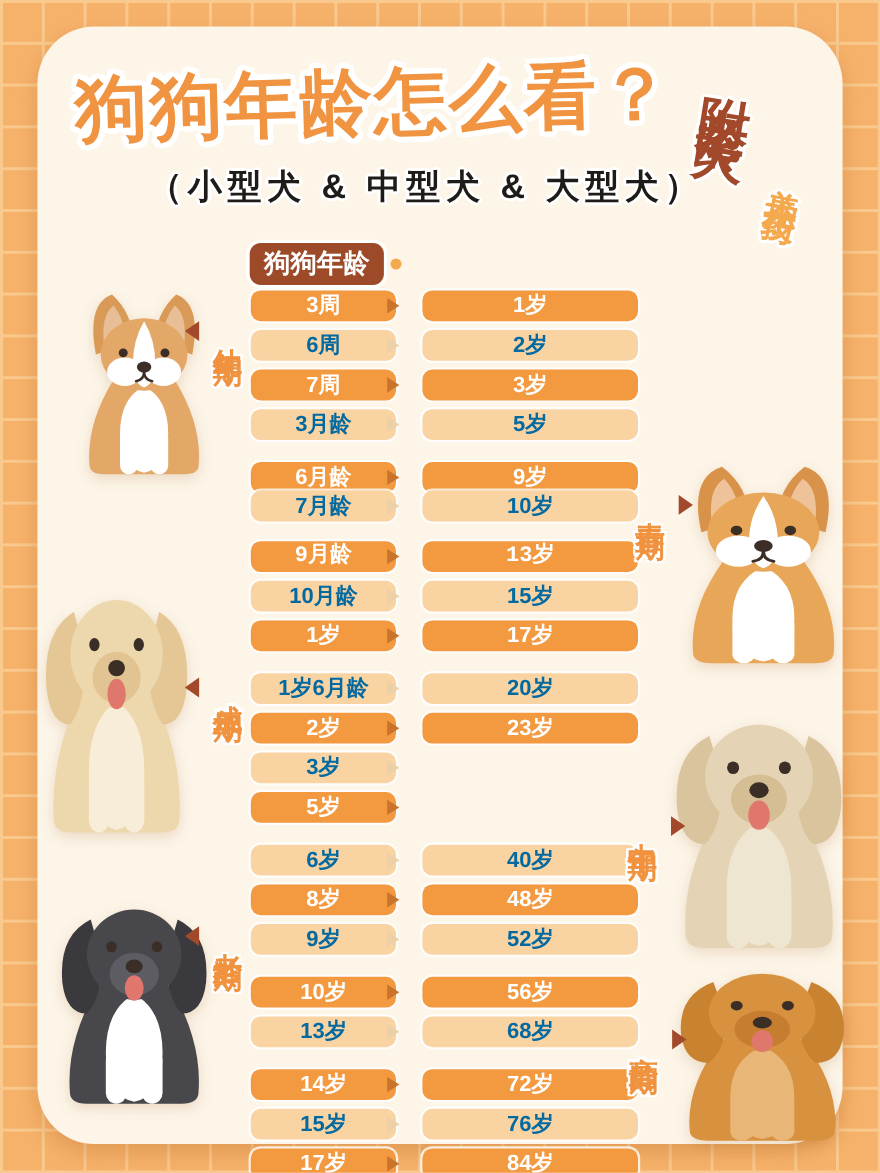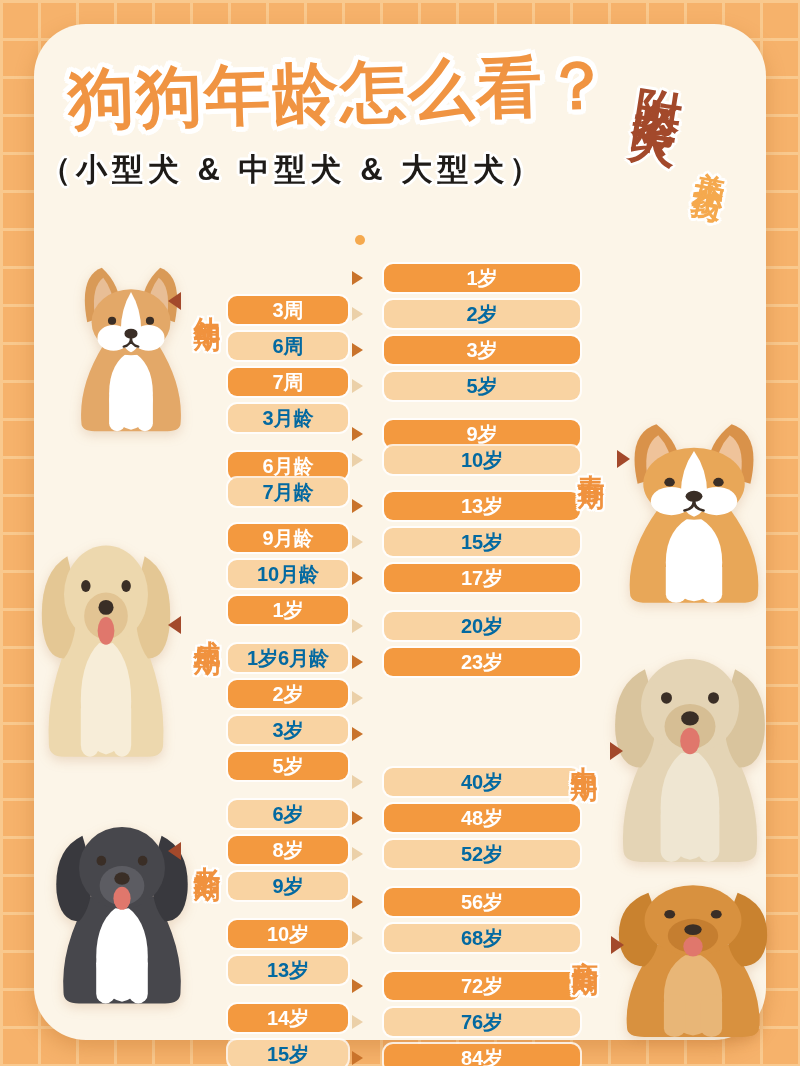--- a/index.html
+++ b/index.html
@@ -23,21 +23,21 @@
     text-align:center;font-size:66px;font-weight:bold;line-height:96px;
     color:var(--title,#F09442);letter-spacing:2px;
     transform:rotate(-1.6deg);
     text-shadow:
       -5px 0 0 #fff,5px 0 0 #fff,0 -5px 0 #fff,0 5px 0 #fff,
       -4px -4px 0 #fff,4px -4px 0 #fff,-4px 4px 0 #fff,4px 4px 0 #fff,
       -2px -5px 0 #fff,2px 5px 0 #fff,-5px 2px 0 #fff,5px 2px 0 #fff;
   }
   #subtitle{
     position:absolute;left:40px;top:146px;width:600px;height:48px;
-    text-align:left;font-size:31px;font-weight:bold;line-height:48px;
+    text-align:right;font-size:31px;font-weight:bold;line-height:48px;
     color:#1e1b18;letter-spacing:5px;
     text-shadow:
       -3px 0 0 #fff,3px 0 0 #fff,0 -3px 0 #fff,0 3px 0 #fff,
       -2px -2px 0 #fff,2px -2px 0 #fff,-2px 2px 0 #fff,2px 2px 0 #fff;
   }
   .v-note{
     position:absolute;writing-mode:vertical-rl;text-orientation:upright;
     font-weight:bold;
     text-shadow:
       -3px 0 0 #fff,3px 0 0 #fff,0 -3px 0 #fff,0 3px 0 #fff,
@@ -57,21 +57,21 @@
   #hdr-dog{left:-1px;width:122px;background:var(--hdr-brown,#9C4A28);}
   #hdr-human{left:156px;width:196px;background:var(--accent,#F5A94E);}
   #hdr-dot{position:absolute;left:127px;top:235px;width:10px;height:10px;border-radius:50%;
     background:var(--accent,#F5A94E);}
   .row{position:absolute;left:0;width:352px;height:28px;}
   .cell{
     position:absolute;top:0;height:28px;border-radius:9px;
     text-align:center;font-size:20px;font-weight:bold;line-height:28px;
     box-shadow:0 0 0 2px rgba(255,255,255,.8);
   }
-  .cell.dog-cell{left:0;width:120px;margin-top:32px;}
+  .cell.dog-cell{left:0;width:132px;}
   .cell.human-cell{left:156px;width:196px;}
   .row.dark .cell{background:var(--row-dark,#F3993F);color:#fff;}
   .row.light .cell{background:var(--row-light,#F9D3A2);color:#0369a1;}
   .row-arrow{
     position:absolute;left:124px;top:7px;width:0;height:0;
     border-top:7px solid transparent;border-bottom:7px solid transparent;
   }
   .row.dark .row-arrow{border-left:11px solid var(--arrow-dark,#C9732B);}
   .row.light .row-arrow{border-left:11px solid var(--arrow-light,#EBD0A8);}
   
@@ -133,20 +133,21 @@
 </svg>
 
 <div id="card"></div>
 
 <div id="title">狗狗年龄怎么看？</div>
 <div id="subtitle">（小型犬 &amp; 中型犬 &amp; 大型犬）</div>
 <div id="side-note-1" class="v-note">附老龄犬</div>
 <div id="side-note-2" class="v-note">养护小技巧</div>
 
 <div id="table">
+  <div id="hdr-dog" class="hdr">狗狗年龄</div>
   <div id="hdr-dot"></div>
   <div id="rows">
   <div class="row dark" style="top: 264px;">
     <div class="cell dog-cell">3周</div>
     <div class="row-arrow"></div>
     <div class="cell human-cell">1岁</div>
   </div>
 
   <div class="row light" style="top: 300px;">
     <div class="cell dog-cell">6周</div>
@@ -171,21 +172,21 @@
     <div class="row-arrow"></div>
     <div class="cell human-cell">9岁</div>
   </div>
 
   <div class="row light" style="top: 446px;">
     <div class="cell dog-cell">7月龄</div>
     <div class="row-arrow"></div>
     <div class="cell human-cell">10岁</div>
   </div>
 
-  <div class="row dark" style="top: 492px;">
+  <div class="row dark" style="top: 492px; font-family: Liberation Mono, monospace;">
     <div class="cell dog-cell">9月龄</div>
     <div class="row-arrow"></div>
     <div class="cell human-cell">13岁</div>
   </div>
 
   <div class="row light" style="top: 528px;">
     <div class="cell dog-cell">10月龄</div>
     <div class="row-arrow"></div>
     <div class="cell human-cell">15岁</div>
   </div>

